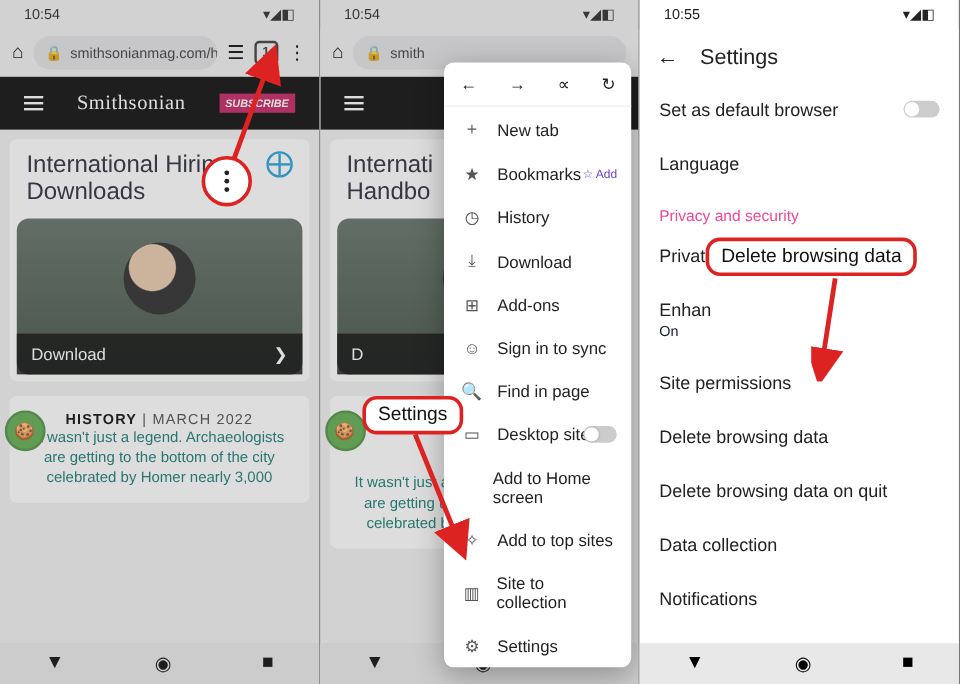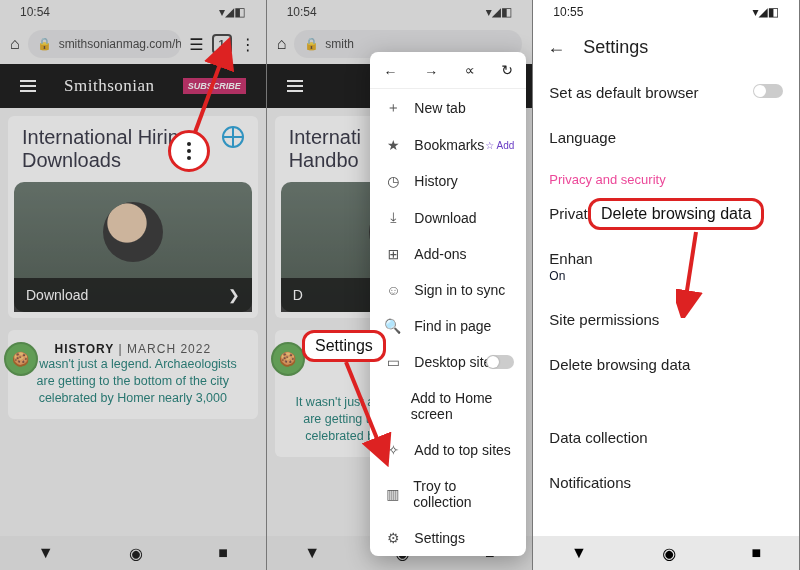--- a/index.html
+++ b/index.html
@@ -308,21 +308,21 @@
     <div class="menu-row">
         <span class="iconbox"></span>
         <span>Add to Home screen</span>
       </div>
     <div class="menu-row">
         <span class="iconbox">✧</span>
         <span>Add to top sites</span>
       </div>
     <div class="menu-row">
         <span class="iconbox">▥</span>
-        <span>Troy to collection</span>
+        <span>Site to collection</span>
       </div>
     <div class="menu-row">
         <span class="iconbox">⚙</span>
         <span>Settings</span>
       </div>
   </div>
 </div>
 
 <div class="panel" style="background:#fff;">
   <div class="statusbar">
@@ -341,20 +341,21 @@
     <div class="set-item">Language</div>
     <div class="section-head">Privacy and security</div>
     <div class="set-item">Private browsing</div>
     <div class="set-item">
       <span>Enhan</span>
       <div class="set-sub">On</div>
     </div>
     <div class="set-item">Site permissions</div>
     <div class="set-item">Delete browsing data</div>
     <div class="set-item">
+      <span>Delete browsing data on quit</span>
     </div>
     <div class="set-item">Data collection</div>
     <div class="set-item">Notifications</div>
 
   </div>
   <div class="bottomnav">
     <span>▼</span>
     <span>◉</span>
     <span>■</span>
   </div>

